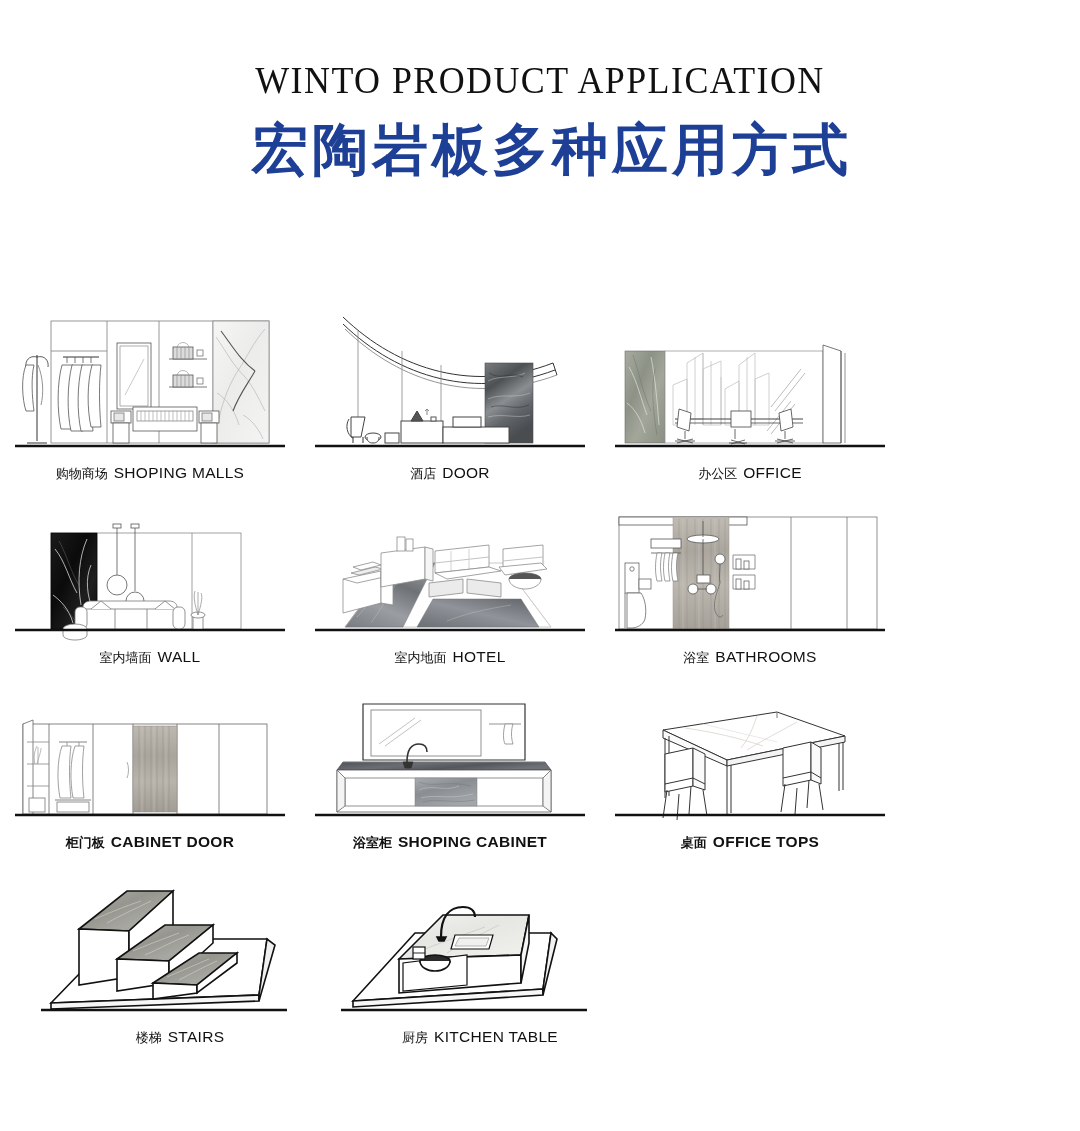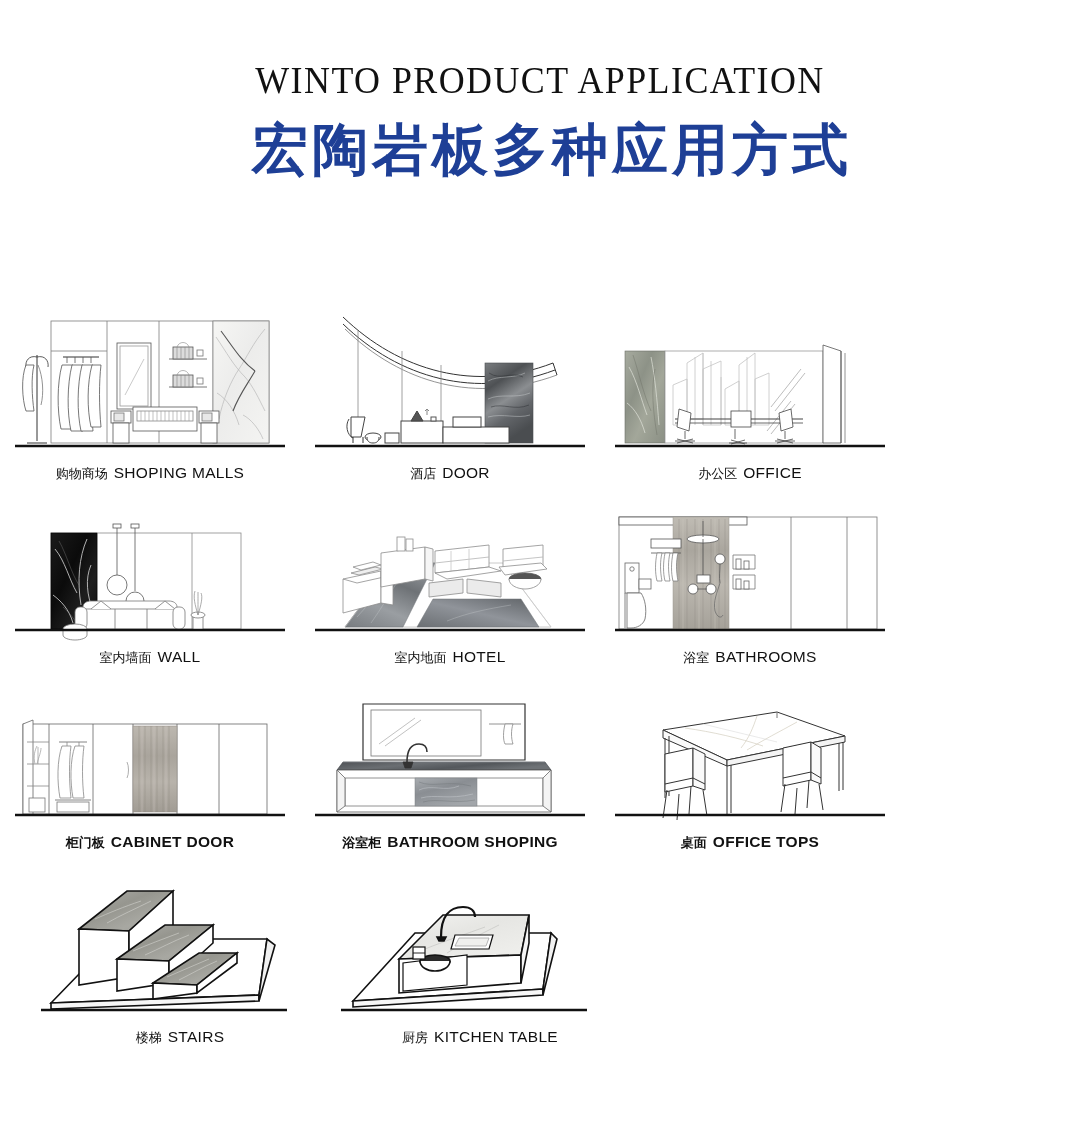--- a/index.html
+++ b/index.html
@@ -616,21 +616,21 @@
                 <path d="M116 120 C130 116,146 122,168 118"></path>
               </g>
 
               <path d="M30 88 L38 96 L38 124 L30 130 Z" fill="#f4f4f4" stroke="#666"></path>
               <path d="M244 88 L236 96 L236 124 L244 130 Z" fill="#f4f4f4" stroke="#666"></path>
             </g>
             <line x1="8" y1="133" x2="278" y2="133" stroke="#111" stroke-width="2.4"></line>
           </svg>
         </div>
         <div class="caption">
-          <span class="cn">浴室柜</span><span class="en">BATHROOM SHOPING</span>
+          <span class="cn">浴室柜</span><span class="en">SHOPING CABINET</span>
         </div>
       </div>
 
       <div class="cell">
         <div class="art">
           <svg width="286" height="146" viewBox="0 0 286 146">
             <g fill="none" stroke="#333" stroke-width="1">
 
               <path d="M56 48 L170 30 L238 54 L120 78 Z" fill="#fff" stroke="#333"></path>
               <path d="M56 48 L56 56 L120 84 L120 78 Z" fill="#fafafa" stroke="#333"></path>

